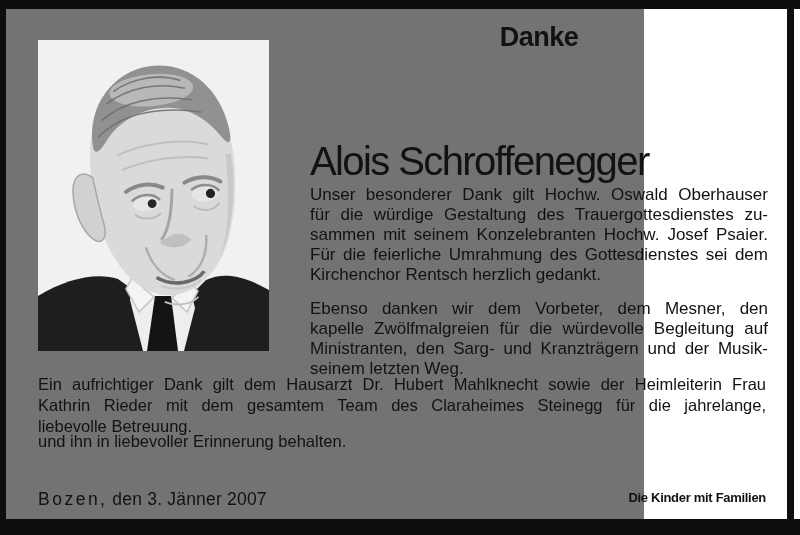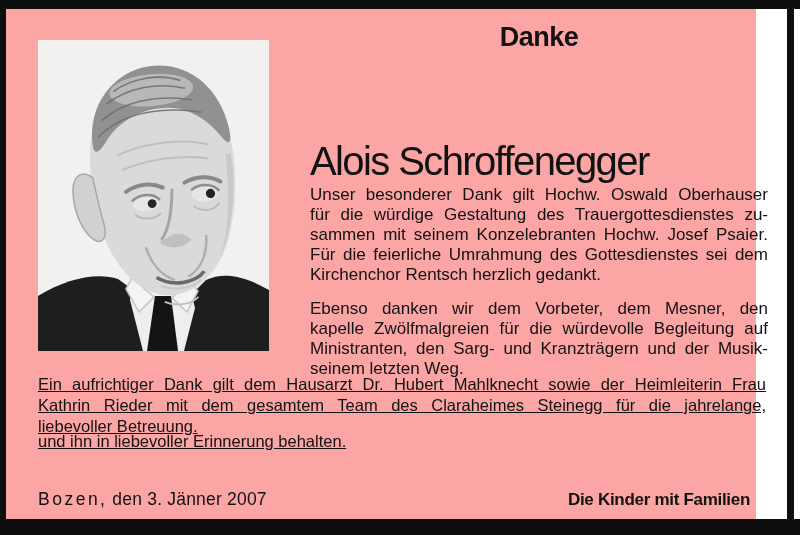--- a/index.html
+++ b/index.html
@@ -1,48 +1,48 @@
 <!DOCTYPE html>
 <html><head>
 <meta charset="utf-8">
 <style>
   html,body{margin:0;padding:0;background:#ffffff;}
   body{width:800px;height:535px;overflow:hidden;position:relative;
        font-family:"Liberation Sans","DejaVu Sans",sans-serif;color:#121212;}
-  .sheet{position:absolute;left:0;top:0;width:756px;height:535px;background:#fca5a5;}
+  .sheet{position:absolute;left:0;top:0;width:644px;height:535px;background:#737373;}
   
   .bar{position:absolute;background:#0e0e0e;}
   .bar-top{left:0;top:0;width:800px;height:9px;}
   .bar-bottom{left:0;top:519px;width:800px;height:16px;}
   .bar-left{left:0;top:0;width:6px;height:535px;}
   .bar-right{left:787px;top:0;width:7px;height:535px;}
 
   .photo{position:absolute;left:38px;top:40px;width:231px;height:311px;overflow:hidden;}
   .photo svg{display:block;}
 
   .col{position:absolute;left:310px;width:458px;}
-  .full{position:absolute;left:38px;width:728px;text-decoration:underline;}
+  .full{position:absolute;left:38px;width:728px;}
 
   .title{top:22px;font-size:27px;font-weight:bold;text-align:center;letter-spacing:-0.5px;}
   .intro{top:65px;font-size:17px;line-height:21px;}
   .name{top:138px;font-size:40px;line-height:46px;font-weight:normal;
         letter-spacing:-1.6px;white-space:nowrap;margin:0;}
   .para1{top:185px;font-size:17px;line-height:20px;}
   .para2{top:299px;font-size:17px;line-height:20px;}
   .para3{top:374px;font-size:16.5px;line-height:21px;}
   .para4{top:431px;font-size:16.5px;line-height:20.5px;}
 
   .tline{text-align:left;}
   .just{text-align:justify;text-align-last:justify;}
 
   .footer{position:absolute;left:38px;top:489px;width:728px;height:24px;}
   .place-date{position:absolute;left:0;top:0;font-size:17.5px;}
   .place-date .city{letter-spacing:2.5px;}
   .place-date .rest{letter-spacing:0.2px;}
-  .signature{position:absolute;right:16px;top:1px;font-size:17px;font-weight:bold;letter-spacing:-0.3px;}
+  .signature{position:absolute;right:0;top:1px;font-size:13px;font-weight:bold;letter-spacing:-0.3px;}
 </style>
 </head>
 <body>
 
 <div class="sheet">
 
   <div class="bar bar-top"></div>
   <div class="bar bar-bottom"></div>
   <div class="bar bar-left"></div>
   <div class="bar bar-right"></div>
@@ -129,21 +129,21 @@
   <div class="col para2">
       <div class="tline just">Ebenso danken wir dem Vorbeter, dem Mesner, den</div>
       <div class="tline just">kapelle Zwölfmalgreien für die würdevolle Begleitung auf</div>
       <div class="tline just">Ministranten, den Sarg- und Kranzträgern und der Musik-</div>
       <div class="tline">seinem letzten Weg.</div>
     </div>
 
   <div class="full para3">
       <div class="tline just">Ein aufrichtiger Dank gilt dem Hausarzt Dr. Hubert Mahlknecht sowie der Heimleiterin Frau</div>
       <div class="tline just">Kathrin Rieder mit dem gesamtem Team des Claraheimes Steinegg für die jahrelange,</div>
-      <div class="tline">liebevoller Betreuung.</div>
+      <div class="tline">liebevolle Betreuung.</div>
     </div>
   <div class="full para4">
       <div class="tline">und ihn in liebevoller Erinnerung behalten.</div>
     </div>
 
   <div class="footer">
     <span class="place-date"><span class="city">Bozen,</span> <span class="rest">den 3. Jänner 2007</span></span>
     <span class="signature">Die Kinder mit Familien</span>
   </div>
 

